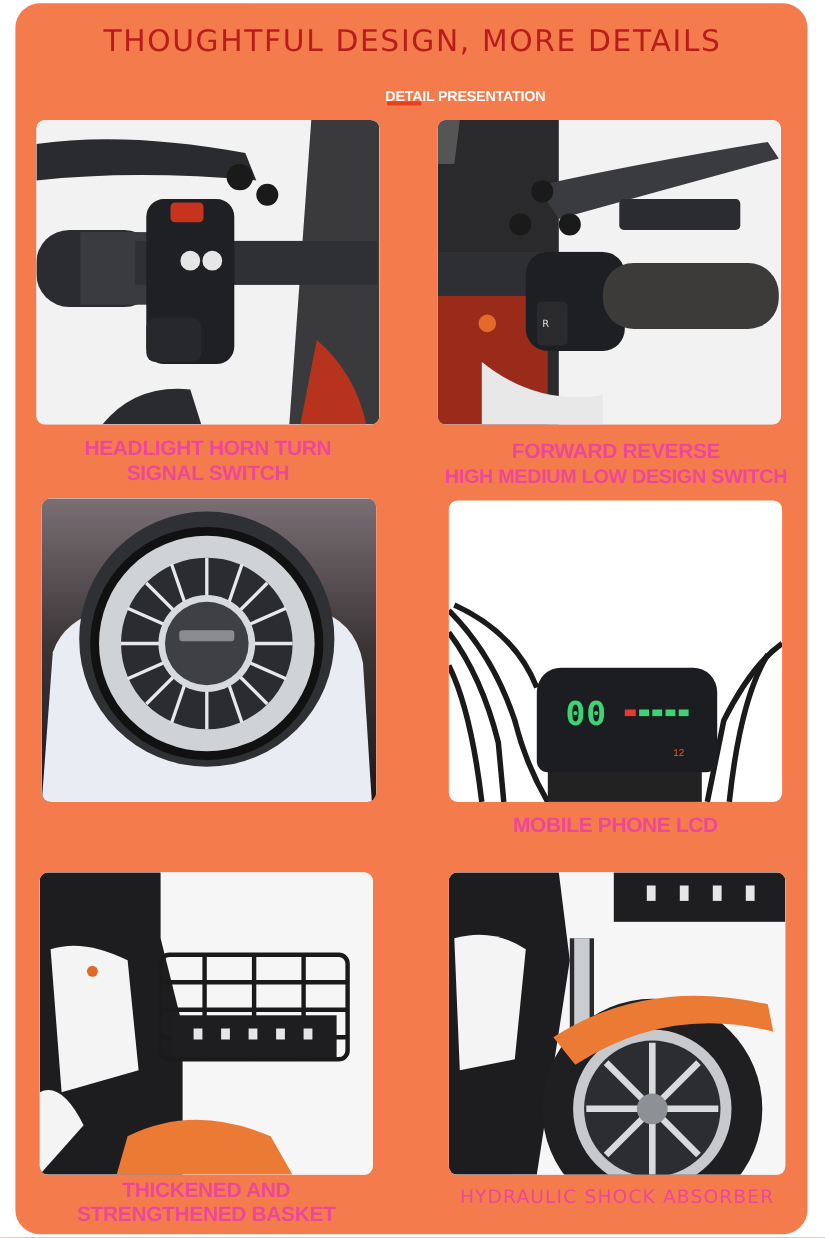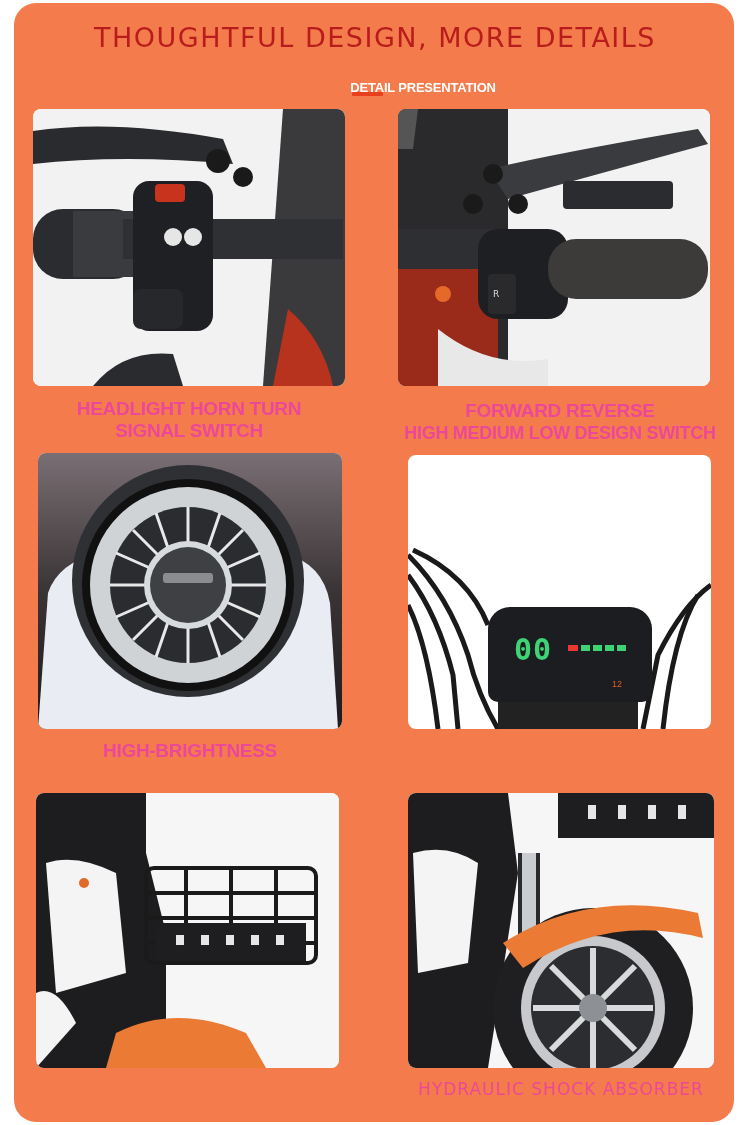--- a/index.html
+++ b/index.html
@@ -169,23 +169,23 @@
       <span></span>
       <span></span>
       <span></span>
       <span></span>
     </div>
     <span class="lcd-unit">12</span>
   </div>
 </div>
 
 <div class="caption" style="left:38px; top:740px; width:304px;">
-  <span class="l2">HIGH-BRIGHTNESS</span>
 </div>
 <div class="caption" style="left:408px; top:740px; width:303px;">
+  <span class="l2">MOBILE PHONE LCD</span>
 </div>
 
 <div class="cell" style="left:36px; top:793px; width:303px; height:275px;">
   <svg width="303" height="275" viewBox="0 0 303 275">
     <rect width="303" height="275" fill="#f6f6f6"></rect>
     <path d="M0 0 L110 0 L110 60 L130 140 L130 275 L0 275 Z" fill="#1d1d1f"></path>
     <path d="M10 70 Q40 60 80 80 L90 180 L20 200 Z" fill="#f4f4f4"></path>
     <circle cx="48" cy="90" r="5" fill="#e06a2a"></circle>
     <path d="M0 200 Q20 190 40 230 L0 275 Z" fill="#f4f4f4"></path>
     <path d="M80 240 Q140 210 210 240 L230 275 L70 275 Z" fill="#ea7a34"></path>
@@ -231,16 +231,18 @@
       <line x1="125" y1="215" x2="245" y2="215"></line>
       <line x1="143" y1="173" x2="227" y2="257"></line>
       <line x1="227" y1="173" x2="143" y2="257"></line>
     </g>
     <circle cx="185" cy="215" r="14" fill="#8d9094"></circle>
     <path d="M95 150 Q180 95 290 120 L295 145 Q200 120 115 175 Z" fill="#ea7a34"></path>
   </svg>
 </div>
 
 <div class="caption" style="left:36px; top:1072px; width:303px;">
+  <span class="l2">THICKENED AND</span>
+  <span class="l2">STRENGTHENED BASKET</span>
 </div>
 <div class="caption light" style="left:396px; top:1078px; width:330px; font-size:17px;">
   <span class="l2">HYDRAULIC SHOCK ABSORBER</span>
 </div>
 
 </body></html>

